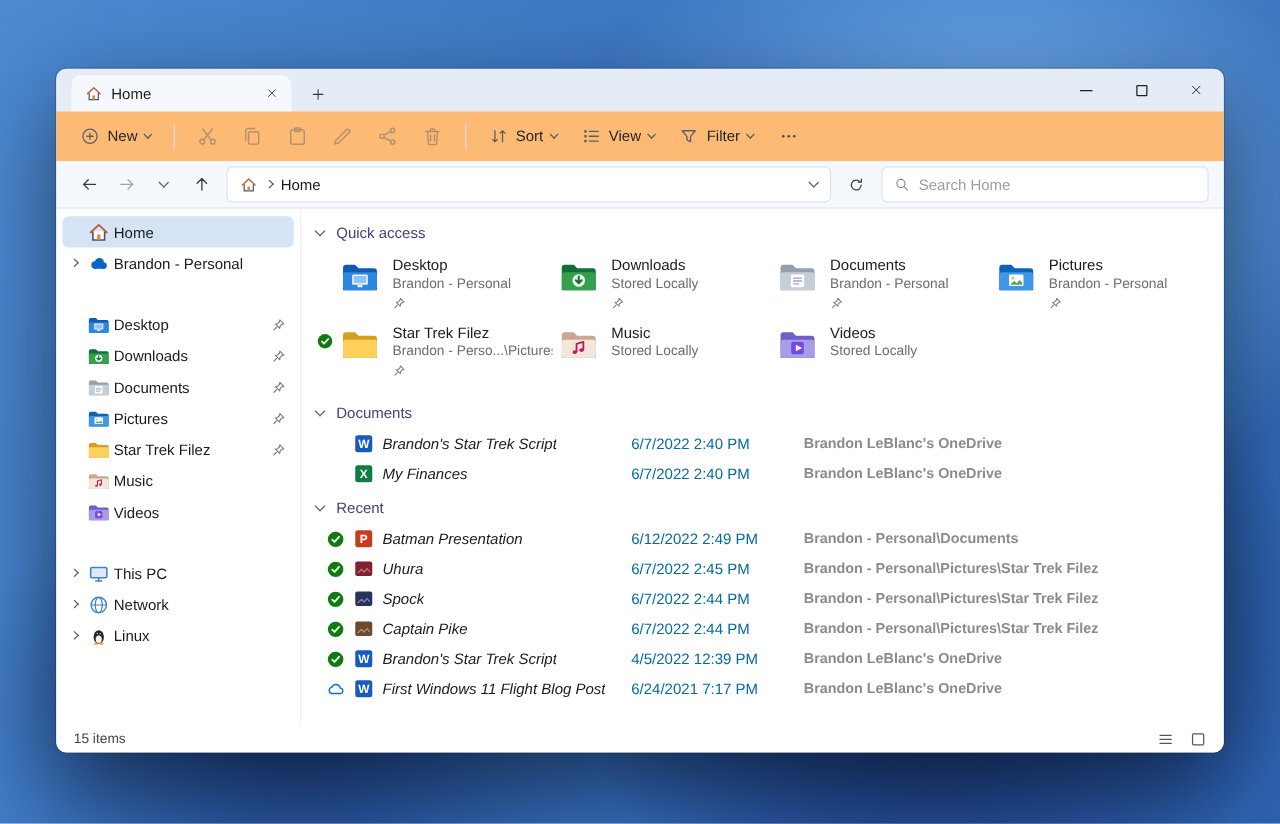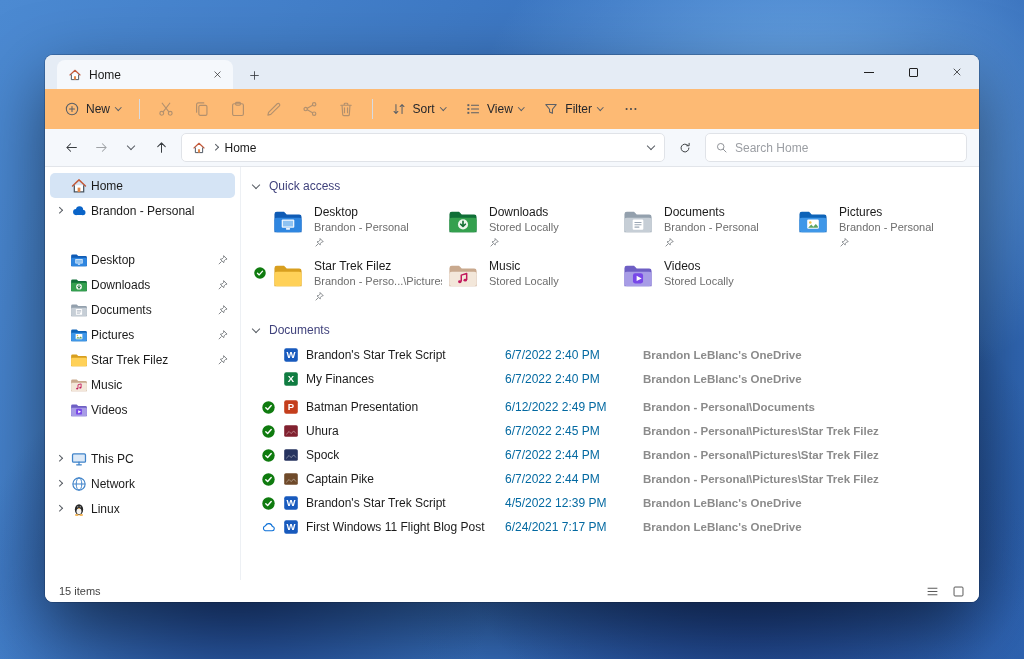--- a/index.html
+++ b/index.html
@@ -81,21 +81,21 @@
   .tile-text{min-width:0;}
   .tile-name{font-size:12px;line-height:1.35;white-space:nowrap;overflow:hidden;}
   .tile-sub{font-size:11px;color:#6d6d6d;line-height:1.3;white-space:nowrap;overflow:hidden;}
   .tile-pin{display:inline-block;width:11px;height:11px;margin-top:3px;opacity:.85;}
 
   
   .file-row{display:grid;grid-template-columns:244px 138px 1fr;align-items:center;height:24px;padding-left:10px;border-radius:4px;}
   .fr-name{display:flex;align-items:center;gap:7px;min-width:0;}
   .fr-status{width:15px;height:15px;flex:none;display:flex;}
   .fr-icon{width:16px;height:16px;flex:none;display:flex;}
-  .fr-label{white-space:nowrap;overflow:hidden;font-size:12px;}
+  .fr-label{white-space:nowrap;overflow:hidden;font-size:12px;font-style:italic;}
   .fr-date{font-size:12px;color:#0369a1;}
   .fr-loc{font-size:11.5px;color:#8b8b8b;white-space:nowrap;overflow:hidden;font-weight:bold;}
 
   
   .statusbar{height:22px;background:#fff;display:flex;align-items:center;padding:0 12px 0 14px;flex:none;}
   .status-count{font-size:11px;color:#444;}
   .status-icons{margin-left:auto;display:flex;gap:8px;}
   .status-btn{width:18px;height:16px;display:flex;align-items:center;justify-content:center;}
   .status-btn .icon{width:13px;height:13px;}
 
@@ -717,20 +717,24 @@
                     <text x="8" y="11.4" font-size="9.5" font-weight="bold" fill="#fff" text-anchor="middle" font-family="Liberation Sans, sans-serif">X</text>
                   </svg>
                 </span>
            <span class="fr-label">My Finances</span>
          </div>
          <div class="fr-date">6/7/2022 2:40 PM</div>
          <div class="fr-loc">Brandon LeBlanc's OneDrive</div>
        </div>
           </div>
 
+        <div class="section-header">
+          <i class="chev down"></i>
+          <span>Recent</span>
+        </div>
         <div class="rows">
             <div class="file-row">
          <div class="fr-name">
            <span class="fr-status icon">
                   <svg viewBox="0 0 16 16">
                     <circle cx="8" cy="8" r="6.6" fill="#0f7b0f"></circle>
                     <path d="M5.1 8.2 L7.1 10.2 L10.9 5.9" stroke="#fff" stroke-width="1.5" fill="none" stroke-linecap="round" stroke-linejoin="round"></path>
                   </svg>
                 </span>
            <span class="fr-icon icon">

